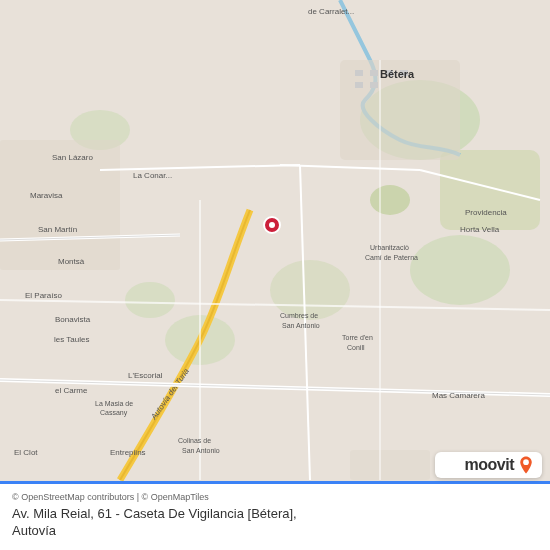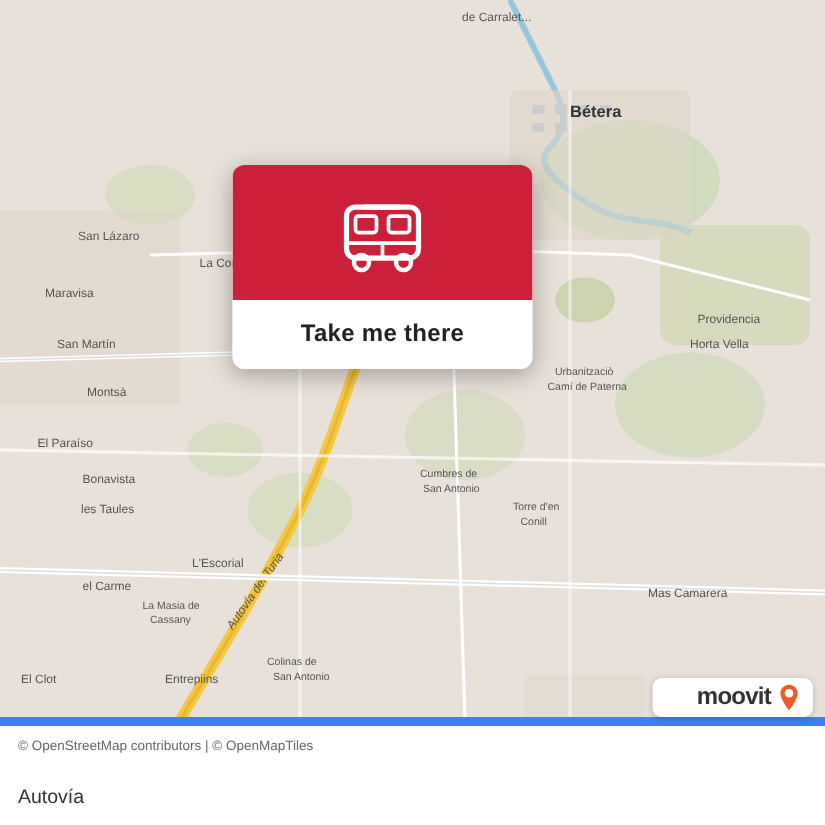--- a/index.html
+++ b/index.html
@@ -36,21 +36,21 @@
     }
 
     
     #bottom-bar {
       position: absolute;
       bottom: 0;
       left: 0;
       right: 0;
       background: white;
       padding: 8px 12px 10px;
-      border-top: 6px solid #3b82f6;
+      border-top: 3px solid #3b82f6;
     }
 
     #attribution {
       font-size: 9px;
       color: #666;
       margin-bottom: 4px;
     }
 
     #location-text {
       font-size: 13px;
@@ -199,47 +199,25 @@
     <text x="14" y="455" font-size="8" fill="#555">El Clot</text>
     <text x="110" y="455" font-size="8" fill="#555">Entrepiins</text>
     <text x="178" y="443" font-size="7" fill="#555">Colinas de</text>
     <text x="182" y="453" font-size="7" fill="#555">San Antonio</text>
     <text x="308" y="14" font-size="8" fill="#555">de Carralet...</text>
 
     <circle cx="272" cy="225" r="8" fill="#cc1f3a" stroke="white" stroke-width="2"></circle>
     <circle cx="272" cy="225" r="3" fill="white"></circle>
   </svg>
 
-  <div id="card-overlay">
-    <div id="card-header">
-
-      <svg width="64" height="52" viewBox="0 0 64 52" fill="none" xmlns="http://www.w3.org/2000/svg">
-
-        <rect x="8" y="6" width="48" height="34" rx="6" fill="none" stroke="white" stroke-width="3.5"></rect>
-
-        <rect x="14" y="12" width="14" height="11" rx="2" fill="none" stroke="white" stroke-width="2.5"></rect>
-        <rect x="36" y="12" width="14" height="11" rx="2" fill="none" stroke="white" stroke-width="2.5"></rect>
-
-        <line x1="8" y1="30" x2="56" y2="30" stroke="white" stroke-width="2.5"></line>
-
-        <line x1="32" y1="30" x2="32" y2="40" stroke="white" stroke-width="2.5"></line>
-
-        <circle cx="18" cy="43" r="5" fill="none" stroke="white" stroke-width="3"></circle>
-        <circle cx="46" cy="43" r="5" fill="none" stroke="white" stroke-width="3"></circle>
-
-        <line x1="20" y1="6" x2="44" y2="6" stroke="white" stroke-width="3.5"></line>
-      </svg>
-    </div>
-    <button id="card-button">Take me there</button>
-  </div>
 
   <div id="bottom-bar">
     <div id="attribution">© OpenStreetMap contributors | © OpenMapTiles</div>
     <div id="location-text">
-      <br>
+      <span>Av. Mila Reial, 61 - Caseta De Vigilancia [Bétera],</span><br>
       <span>Autovía</span>
     </div>
   </div>
 
   <div id="moovit-logo">
     <span id="moovit-text">moovit</span>
 
     <svg id="moovit-icon" viewBox="0 0 24 28" fill="none" xmlns="http://www.w3.org/2000/svg">
       <path d="M12 2C7.6 2 4 5.6 4 10C4 16 12 26 12 26C12 26 20 16 20 10C20 5.6 16.4 2 12 2Z" fill="#f05a28"></path>
       <circle cx="12" cy="10" r="4" fill="white"></circle>

